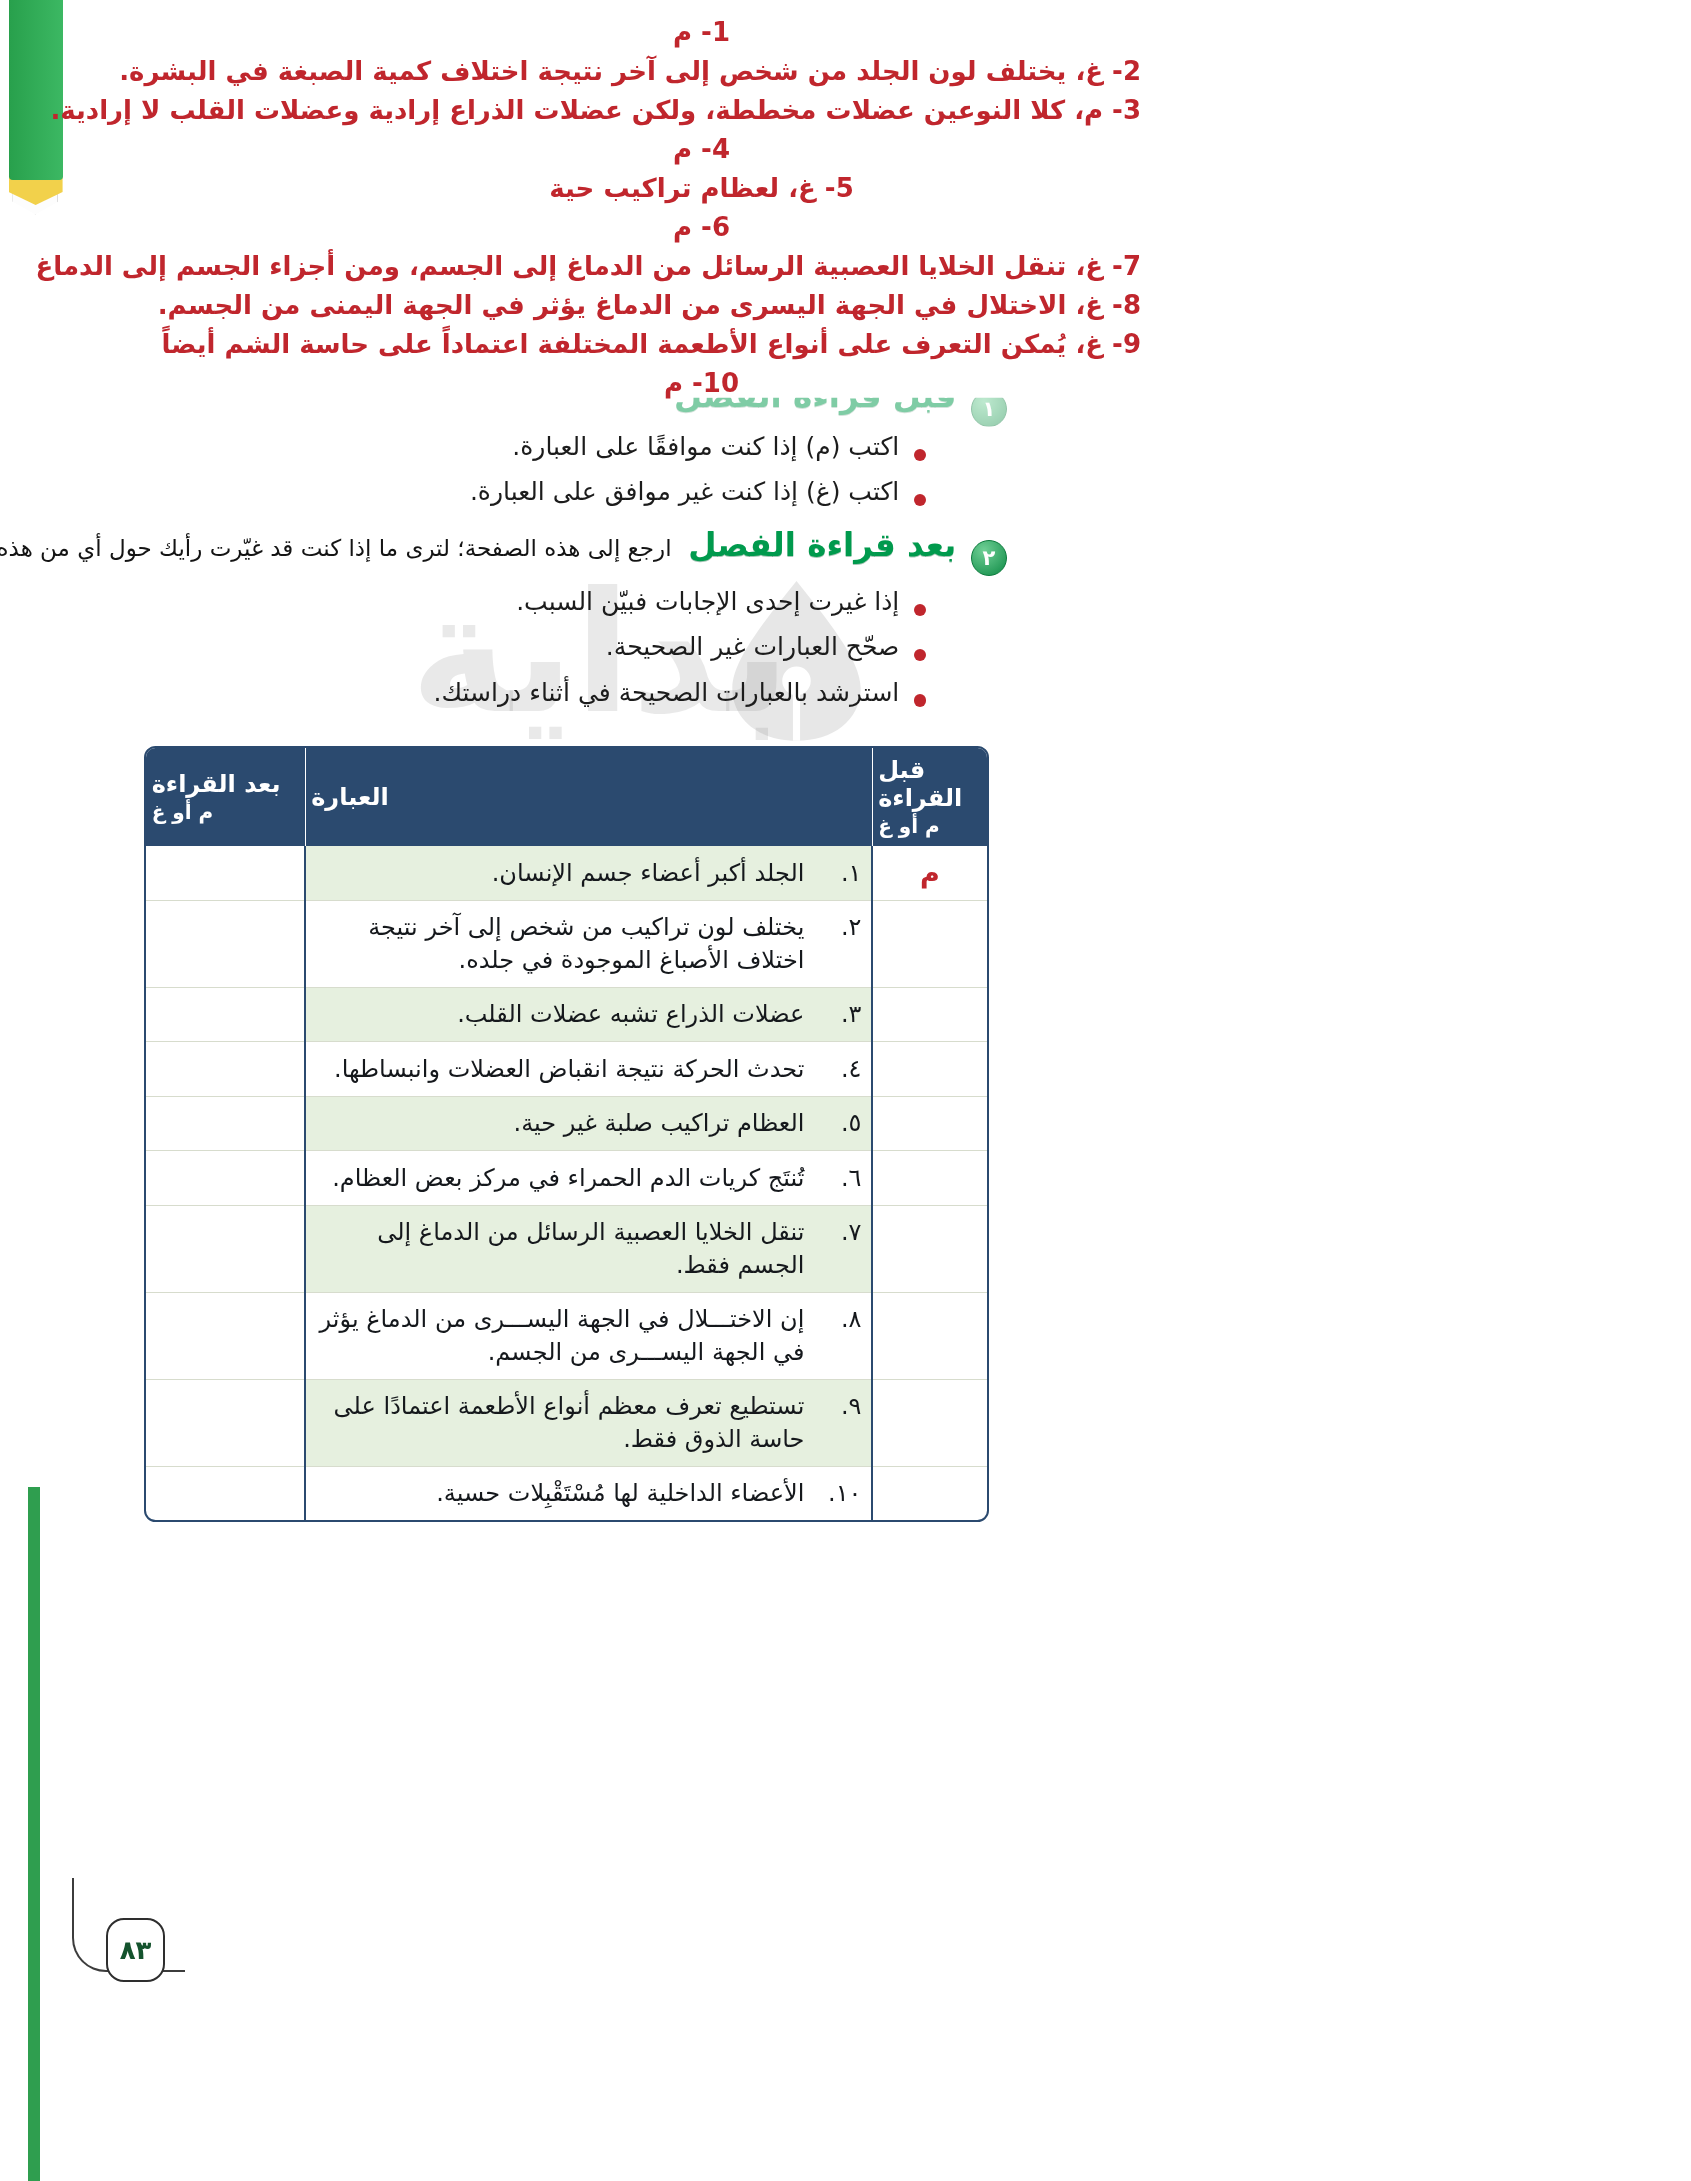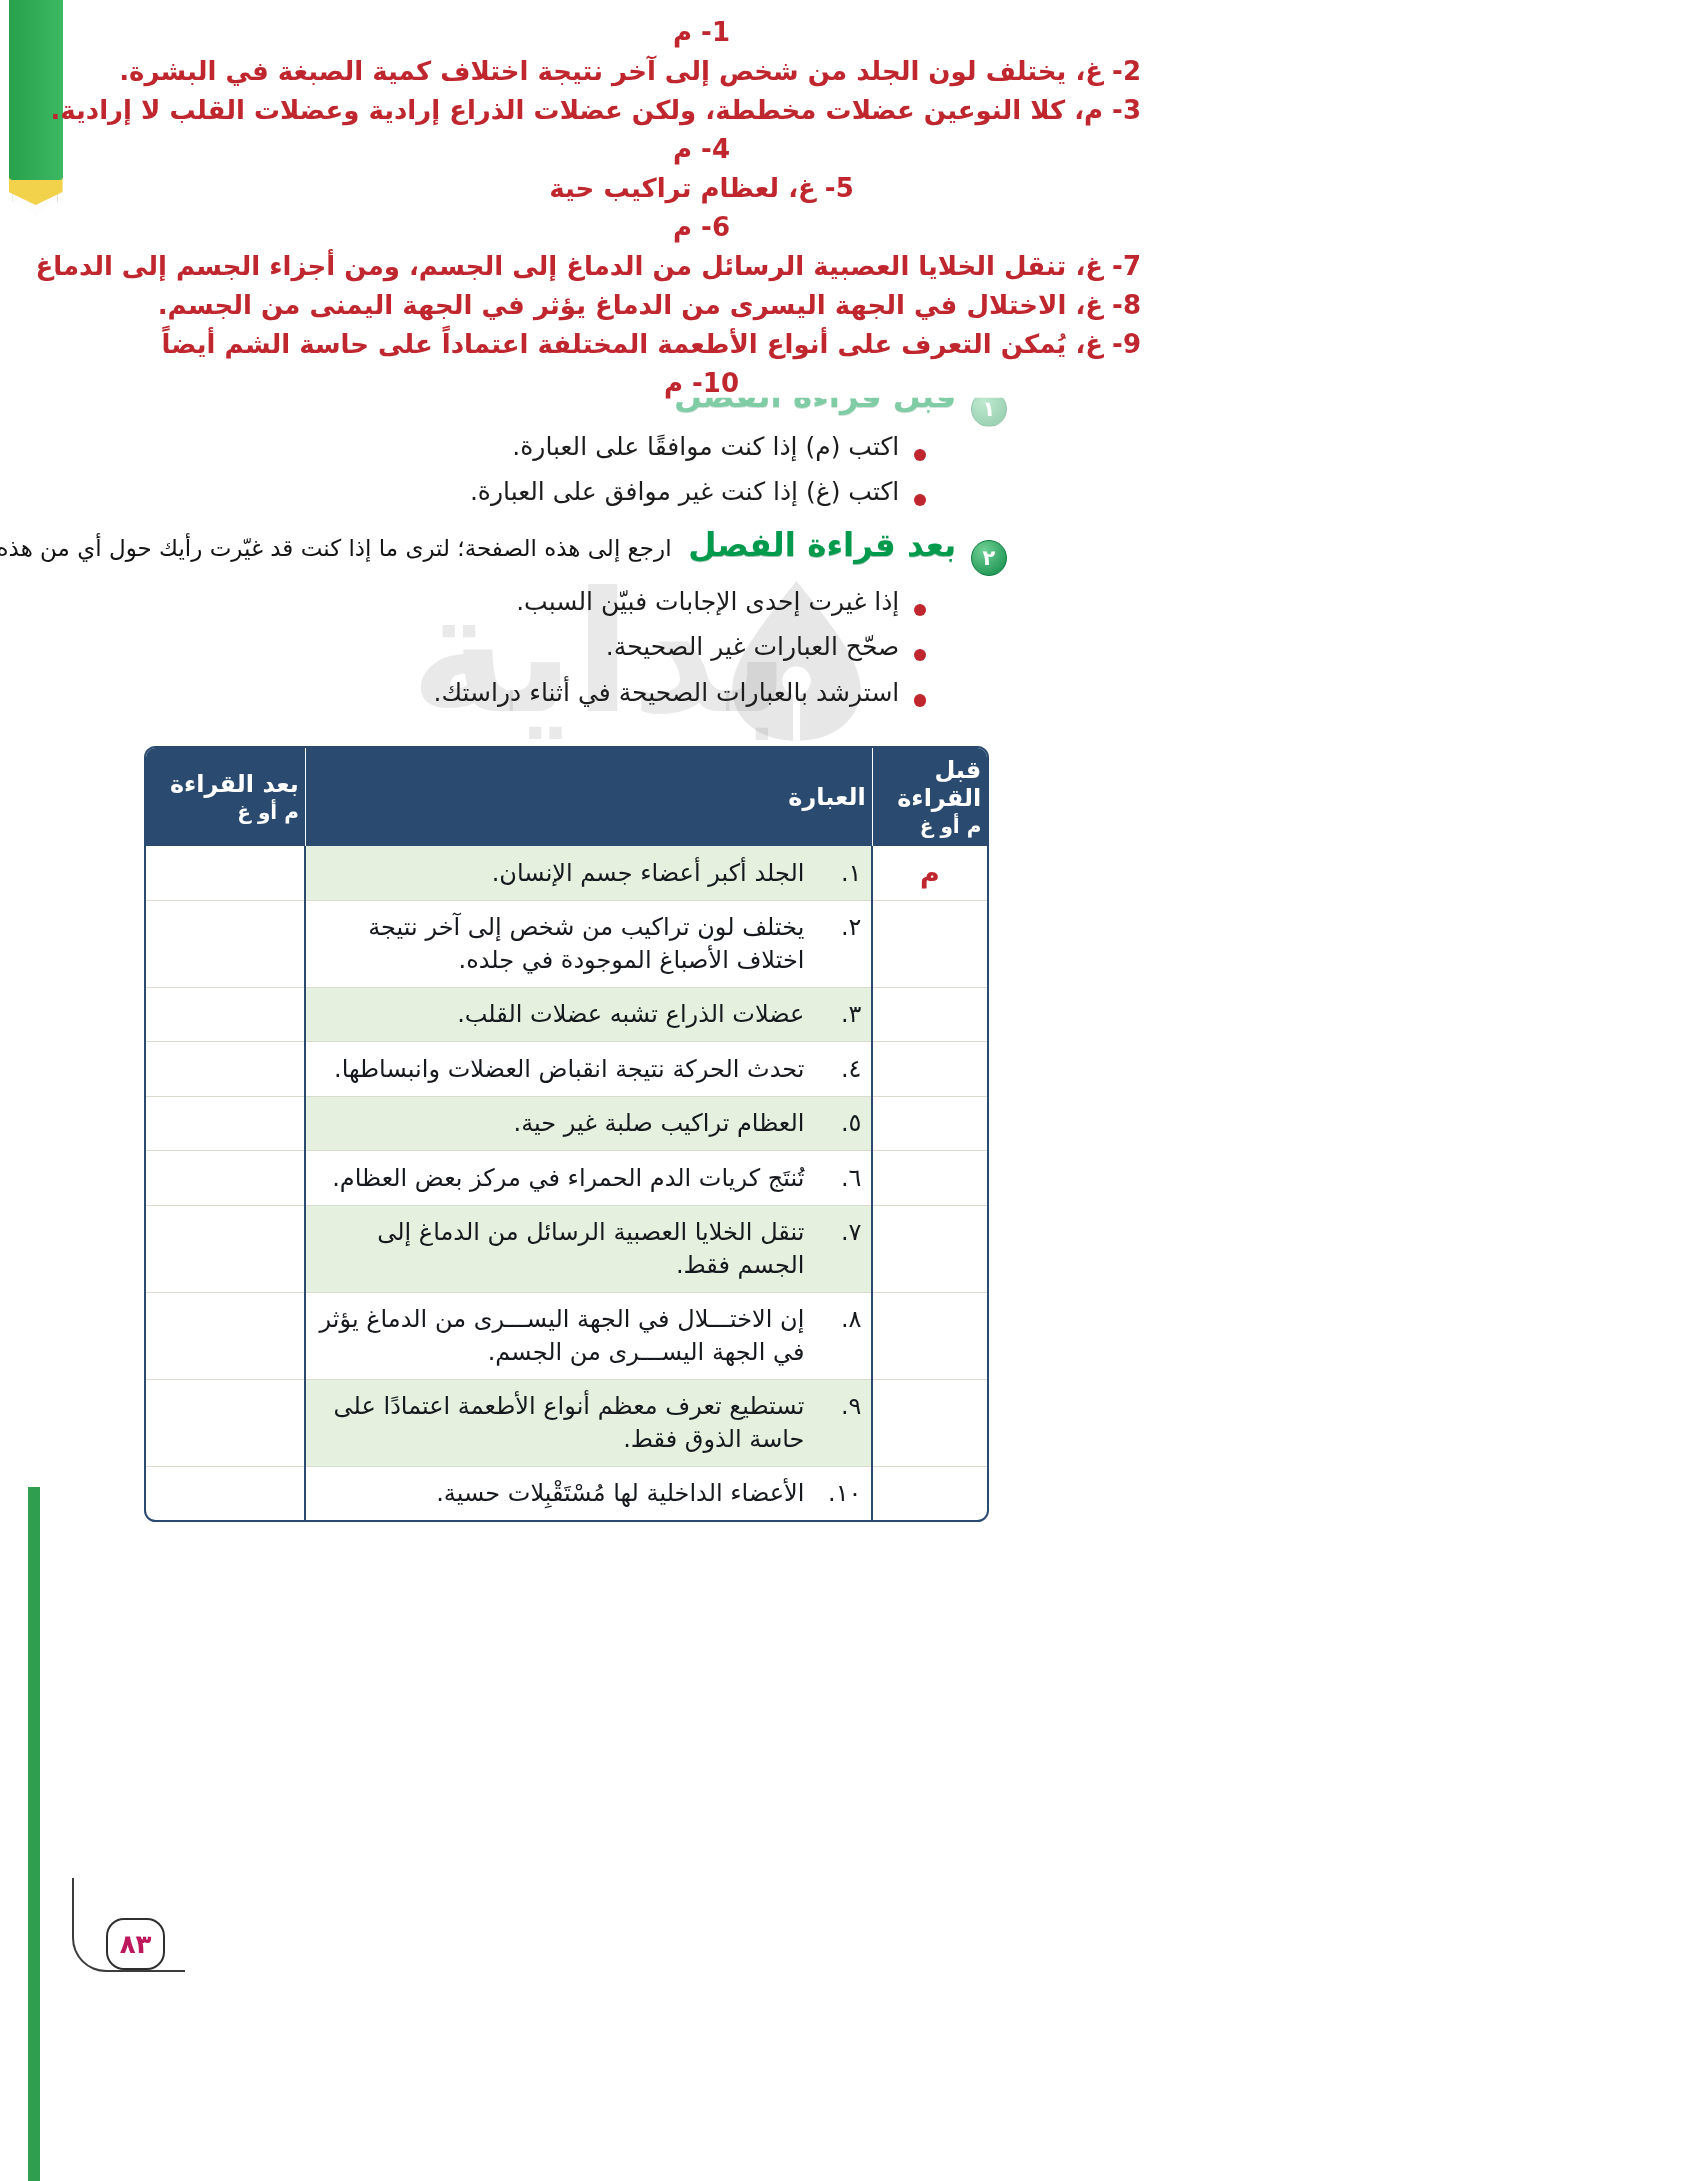--- a/index.html
+++ b/index.html
@@ -19,23 +19,23 @@
     background:linear-gradient(90deg,#28a04c,#3cb863);border-radius:0 0 3.8px 3.8px;z-index:3}
   .corner-flag-white{position:absolute;left:13.4px;top:182px;width:46px;height:32.5px;background:#fdfdfd;
     border:1px solid #ddd;clip-path:polygon(0 0,100% 0,100% 60%,50% 100%,0 60%);z-index:1}
   .corner-flag-yellow{position:absolute;left:9.6px;top:176px;width:54px;height:29px;background:var(--flag-yellow);
     clip-path:polygon(0 0,100% 0,100% 55%,50% 100%,0 55%);z-index:2}
 
   
   .side-strip{position:absolute;left:29px;top:1487px;width:11.5px;height:694px;background:var(--tab-green);z-index:2}
   .frame-corner{position:absolute;left:73px;top:1878px;width:113px;height:94px;
     border-left:2.9px solid #3c3c3c;border-bottom:2.9px solid #3c3c3c;border-bottom-left-radius:34px;z-index:2}
-  .page-num{position:absolute;left:107px;top:1918px;min-width:59px;height:52px;border:2.9px solid #2e2e2e;
+  .page-num{position:absolute;left:107px;top:1918px;min-width:59px;height:64px;border:2.9px solid #2e2e2e;
     border-radius:18px;background:#fff;display:flex;align-items:center;justify-content:center;
-    font-size:26px;font-weight:bold;color:#be185d;z-index:10;padding:0 9.6px}
+    font-size:26px;font-weight:bold;color:#14532d;z-index:10;padding:0 9.6px}
 
   
   .answers{position:absolute;top:13.4px;right:550px;width:879px;text-align:center;z-index:10}
   .answer-line{font-size:26px;font-weight:bold;color:var(--accent-red);line-height:39px;white-space:nowrap}
 
   
   .bullets{position:absolute;right:765px;z-index:10}
   .bullets.pre{top:432px}
   .bullets.post{top:587px}
   .bullet-line{display:flex;align-items:flex-end;gap:14.3px;direction:rtl;font-size:25px;color:#1c1c1c;margin-bottom:16.3px}
@@ -61,21 +61,21 @@
     color:rgba(120,120,120,.16);direction:rtl;pointer-events:none}
   .wm-nib{position:absolute;left:726px;top:581px;z-index:6;pointer-events:none}
   .wm-line{position:absolute;left:175px;top:824px;z-index:6;font-size:29px;color:rgba(125,125,125,.5);
     direction:ltr;white-space:nowrap;letter-spacing:4.8px;pointer-events:none}
   .wm-line .wm-ar{letter-spacing:1.9px}
 
   
   .table-wrap{position:absolute;left:145px;top:746px;width:845px;z-index:1;direction:rtl}
   .table-frame{border:2.9px solid var(--navy);border-radius:11.5px;overflow:hidden;background:#fff}
   table{width:100%;border-collapse:collapse}
-  th{background:var(--navy);color:#fff;font-size:24px;font-weight:bold;padding:7.6px 5.7px;text-align:right;vertical-align:middle}
+  th{background:var(--navy);color:#fff;font-size:24px;font-weight:bold;padding:7.6px 5.7px;text-align:left;vertical-align:middle}
   th .sub{font-size:20px;margin-top:2.9px;font-weight:bold}
   th.c-stmt{border-left:1.9px solid #fff;border-right:1.9px solid #fff}
   th.c-before{width:115px}
   th.c-after{width:159px}
   td{font-size:24px;color:#15181c;padding:10.5px 9.6px;vertical-align:middle;border-bottom:1.4px solid #d7dccd}
   tr:last-child td{border-bottom:none}
   td.c-stmt{border-left:2.4px solid var(--navy);border-right:2.4px solid var(--navy)}
   tr.green td.c-stmt{background:var(--row-green)}
   .stmt{display:flex;gap:19px;direction:rtl;text-align:right;line-height:32.5px}
   .stmt .num{flex:0 0 38px;text-align:right}

